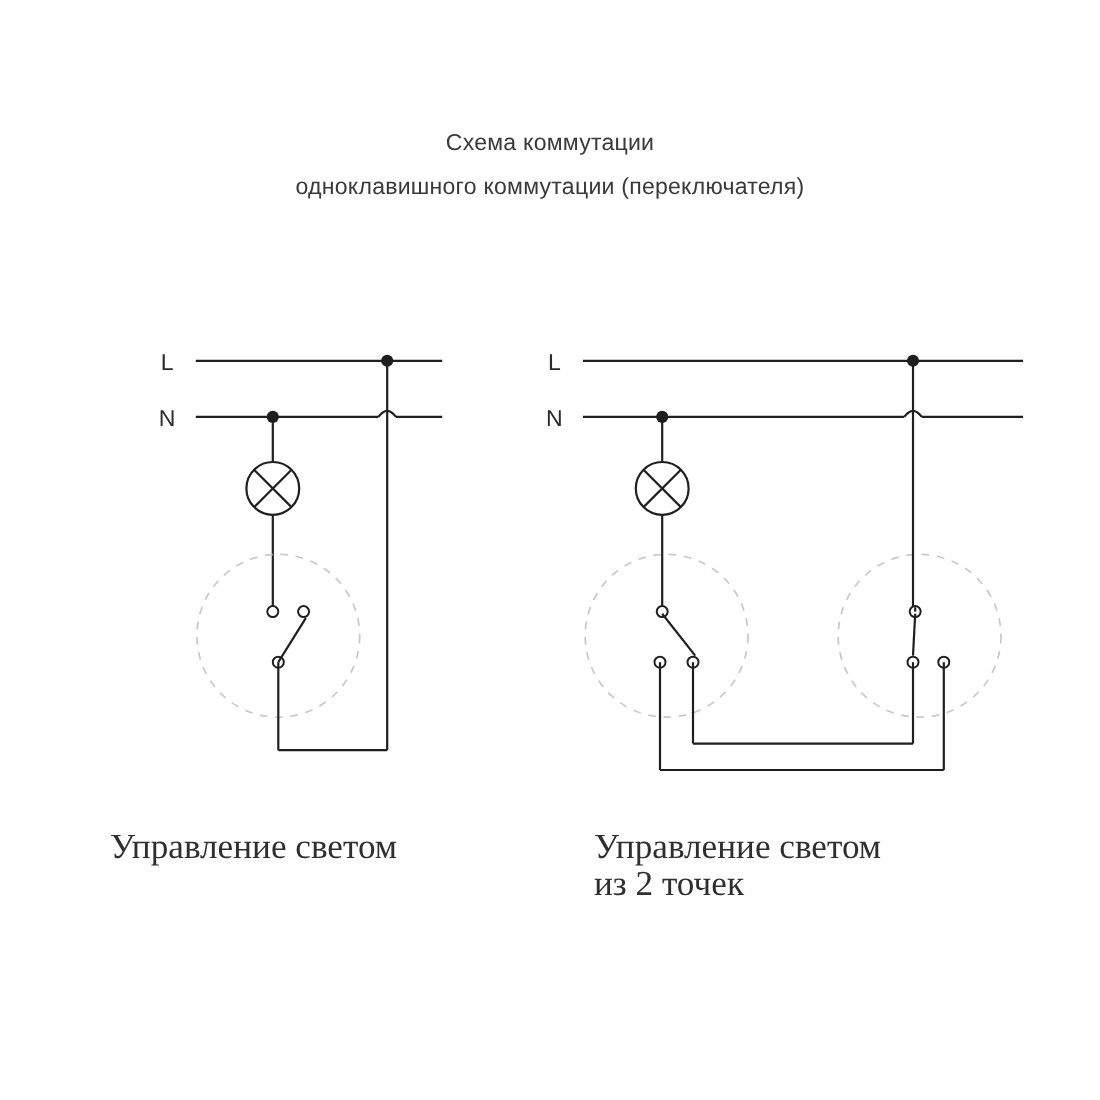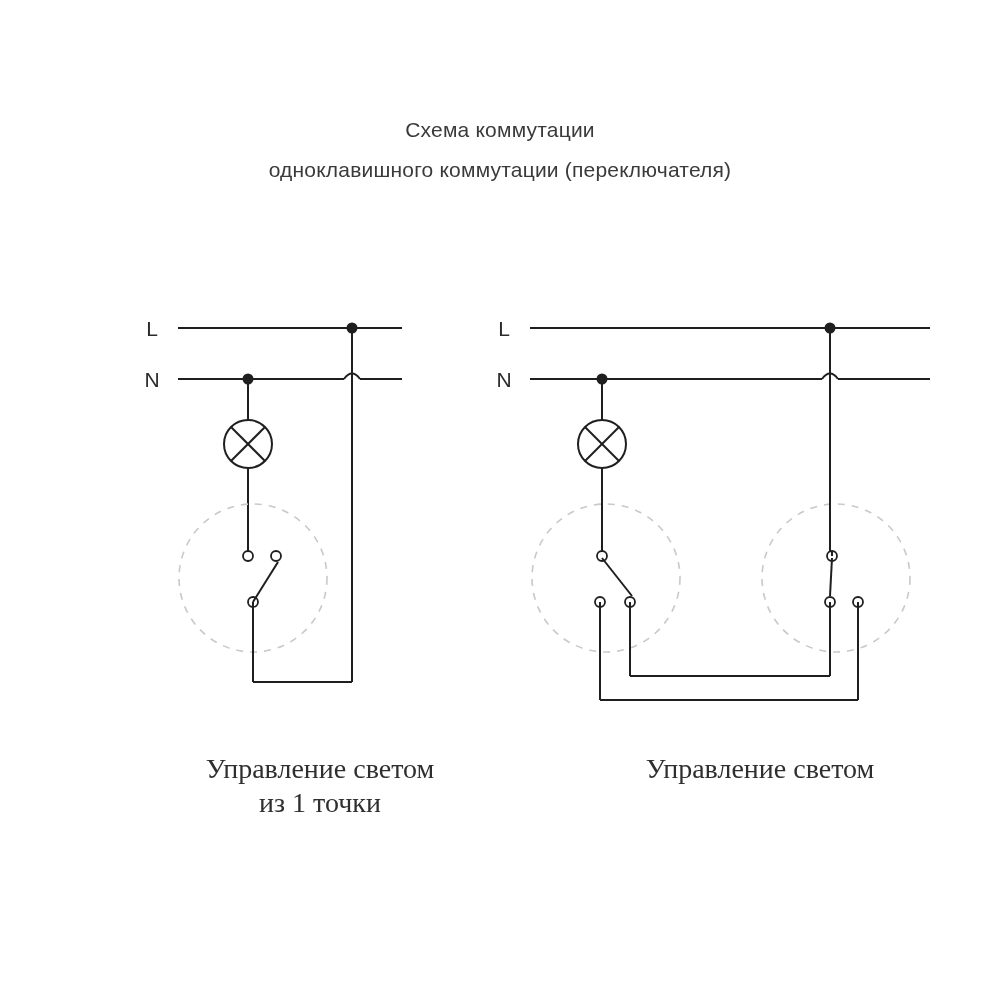--- a/index.html
+++ b/index.html
@@ -29,23 +29,23 @@
     font-size: 21px;
     color: #3a3a3a;
     letter-spacing: 0.2px;
   }
   .title-line {
     display: block;
     white-space: nowrap;
   }
   .caption {
     position: absolute;
-    text-align: center;
+    text-align: left;
     font-family: "Liberation Serif", serif;
-    font-size: 28px;
+    font-size: 32px;
     color: #2f2f2f;
     line-height: 34px;
   }
   .caption-left {
     left: 100px;
     top: 752px;
     width: 440px;
   }
   .caption-right {
     left: 540px;
@@ -159,20 +159,20 @@
       <line x1="630" y1="676" x2="830" y2="676" stroke="#1f1f1f" stroke-width="2"></line>
       <line x1="830" y1="676" x2="830" y2="602" stroke="#1f1f1f" stroke-width="2"></line>
 
       <text class="lbl" x="504" y="336" text-anchor="middle">L</text>
       <text class="lbl" x="504" y="387" text-anchor="middle">N</text>
     </g>
   </svg>
 
   <div class="caption caption-left">
     <span>Управление светом</span>
-    <span>из 1 точки</span>
   </div>
 
   <div class="caption caption-right">
     <span>Управление светом</span>
+    <span>из 2 точек</span>
   </div>
 
 </div>
 
 </body></html>

